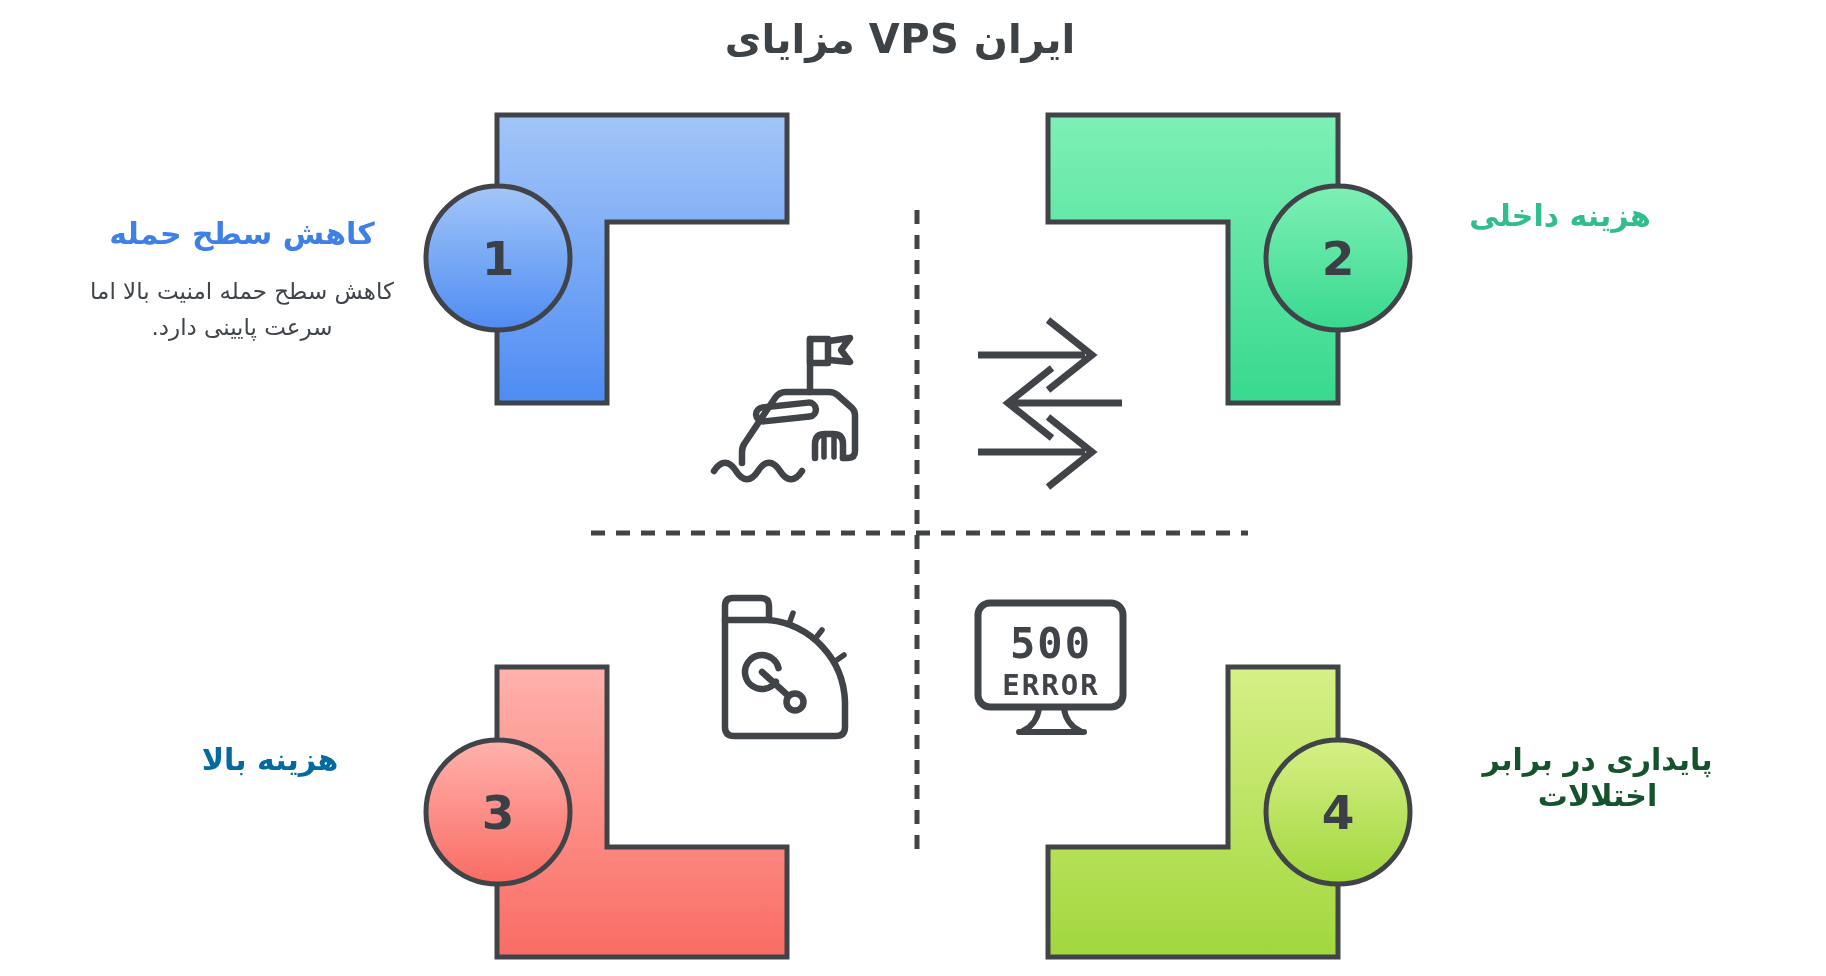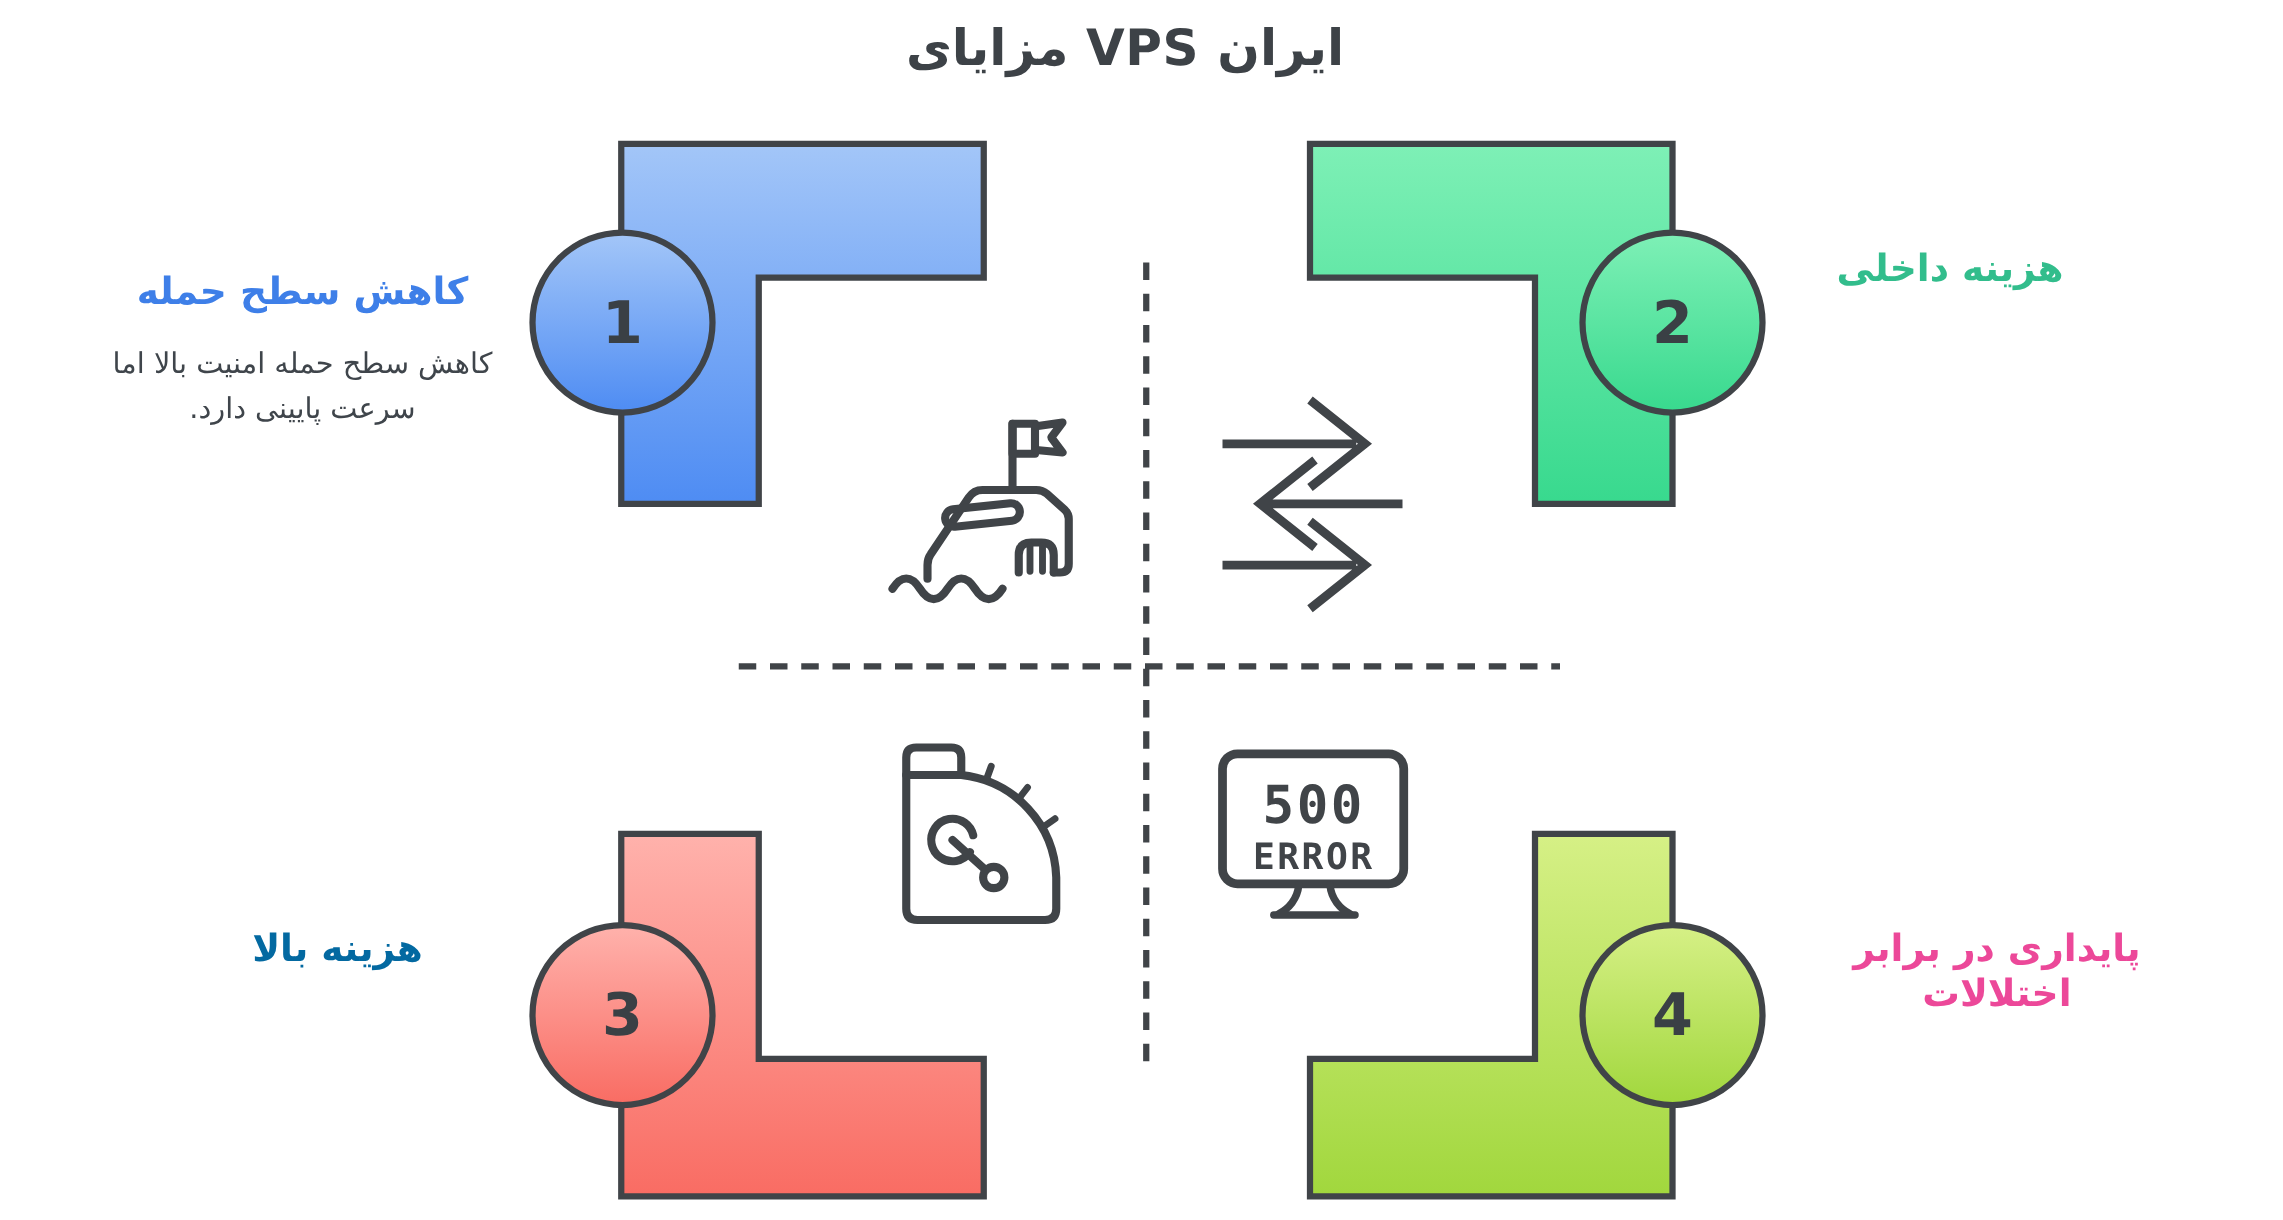--- a/index.html
+++ b/index.html
@@ -23,21 +23,21 @@
   .tblock{position:absolute;text-align:center;direction:rtl;}
   .tblock h2{margin:0;font-size:30px;font-weight:bold;line-height:1.2;}
   .tblock p{margin:22px 0 0 0;font-size:23px;line-height:1.55;color:#3f454b;white-space:pre-line;}
   .tblock.b1{left:82px;top:216px;width:320px;}
   .tblock.b2{left:1400px;top:198px;width:320px;}
   .tblock.b3{left:100px;top:742px;width:340px;}
   .tblock.b4{left:1420px;top:742px;width:355px;}
   .tblock.b1 h2{color:#3e7fe8;}
   .tblock.b2 h2{color:#32bd8c;}
   .tblock.b3 h2{color:#0369a1;}
-  .tblock.b4 h2{color:#ec4899;}
+  .tblock.b4 h2{color:#14532d;}
   .mono{font-family:"DejaVu Sans Mono",monospace;font-weight:bold;fill:#404448;}
 </style>
 </head>
 <body>
 
 <div class="canvas">
 
   <div class="main-title">مزایای VPS ایران</div>
 
   <svg class="layer" width="1826" height="976" viewBox="0 0 1826 976">

